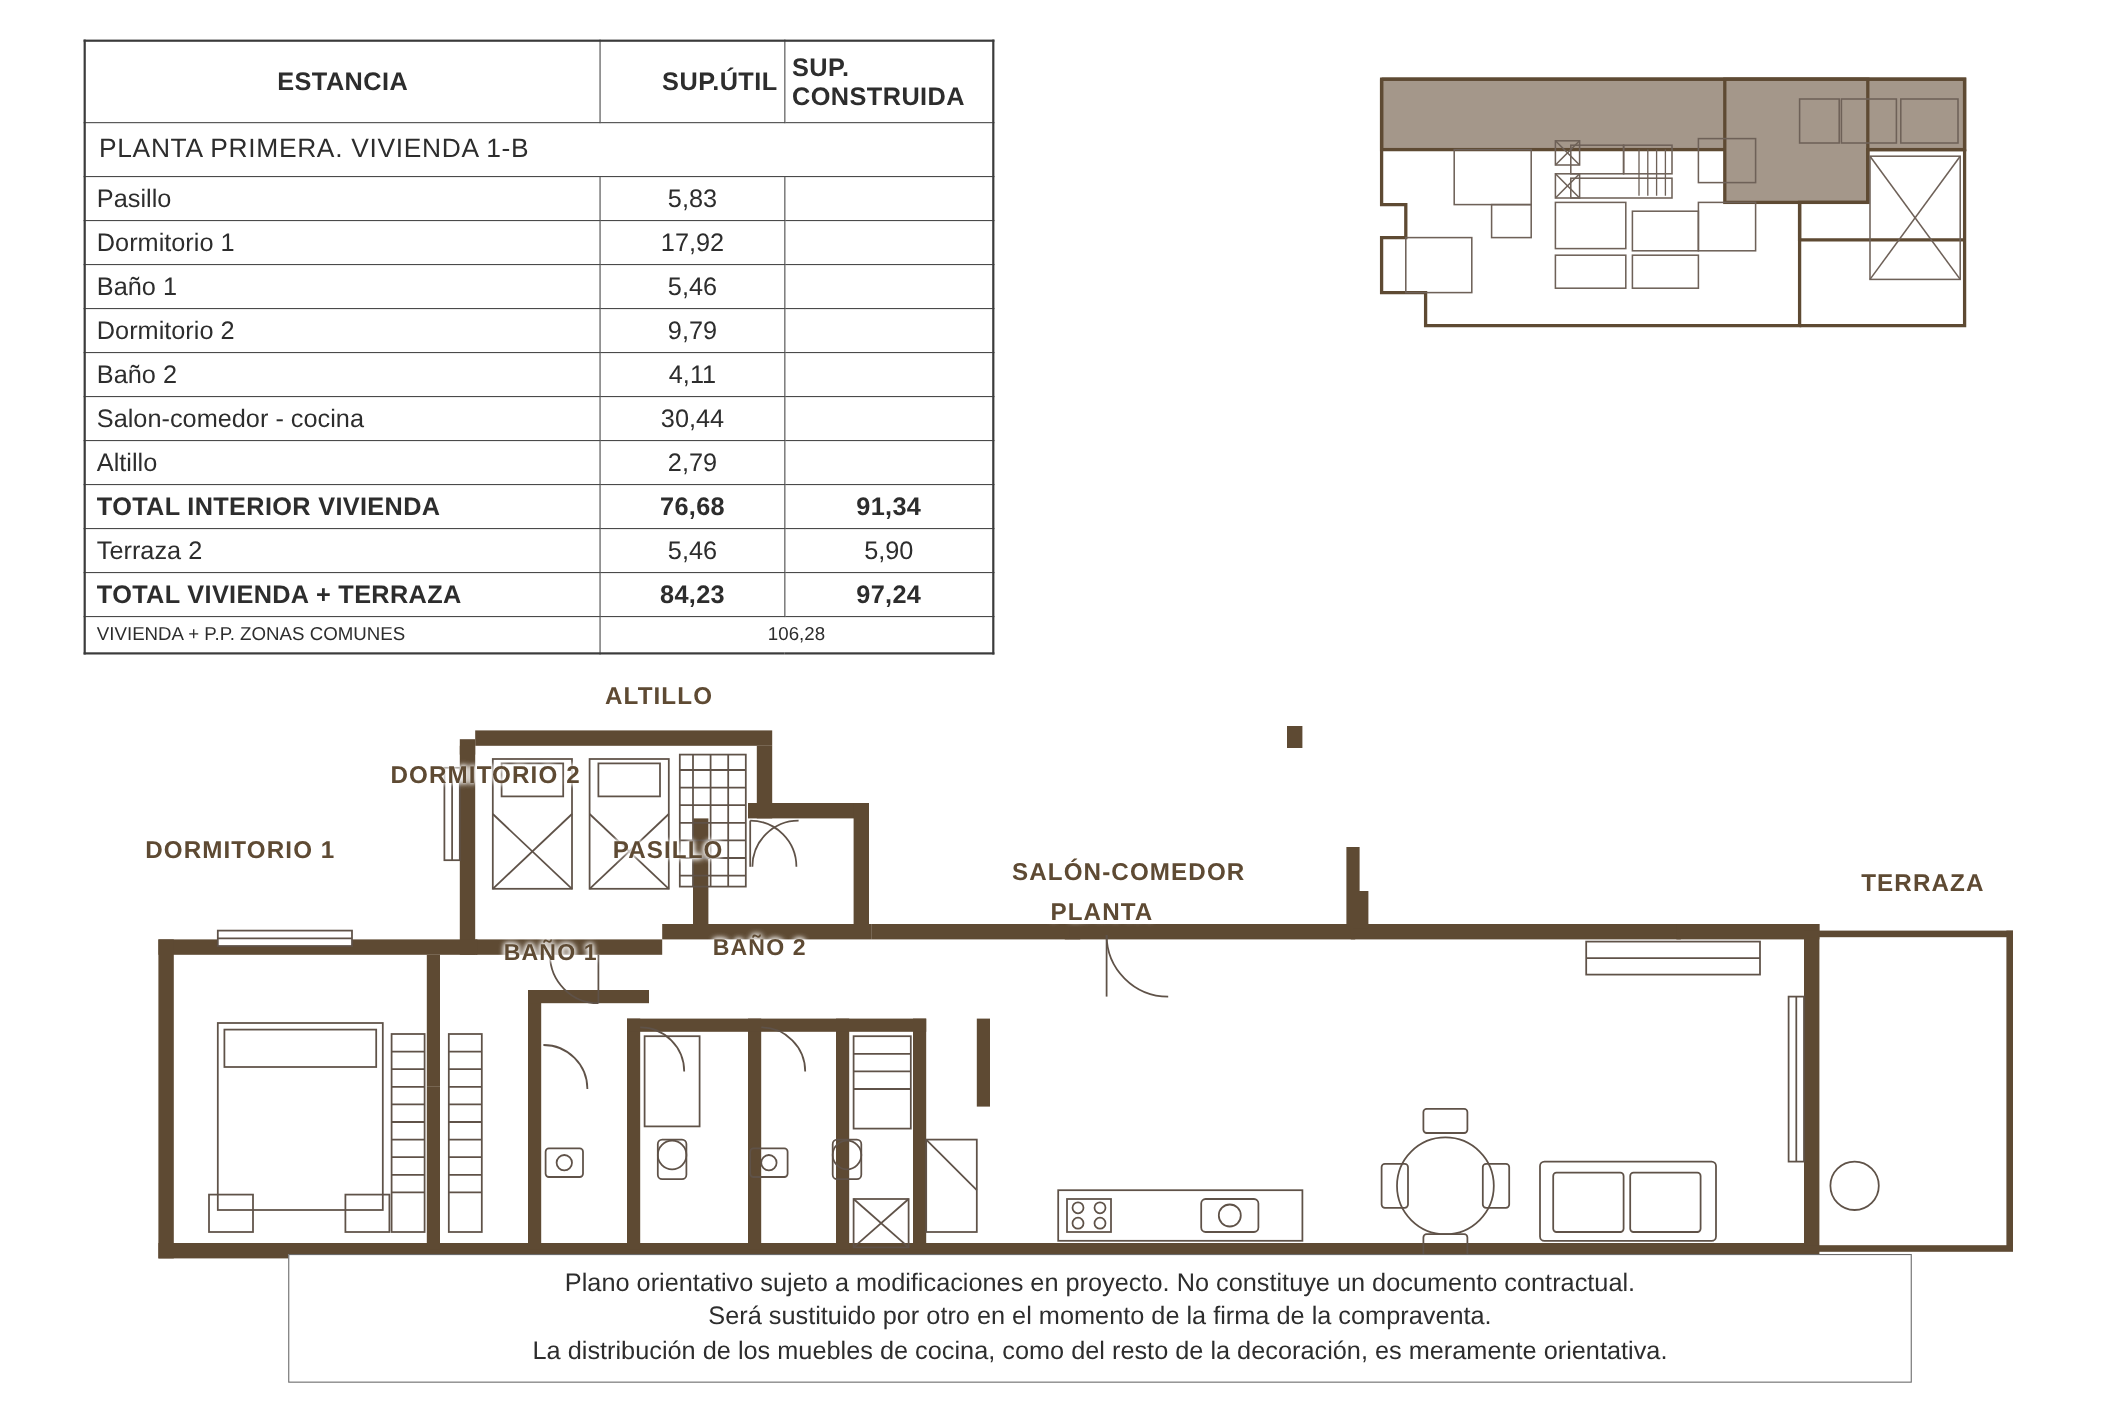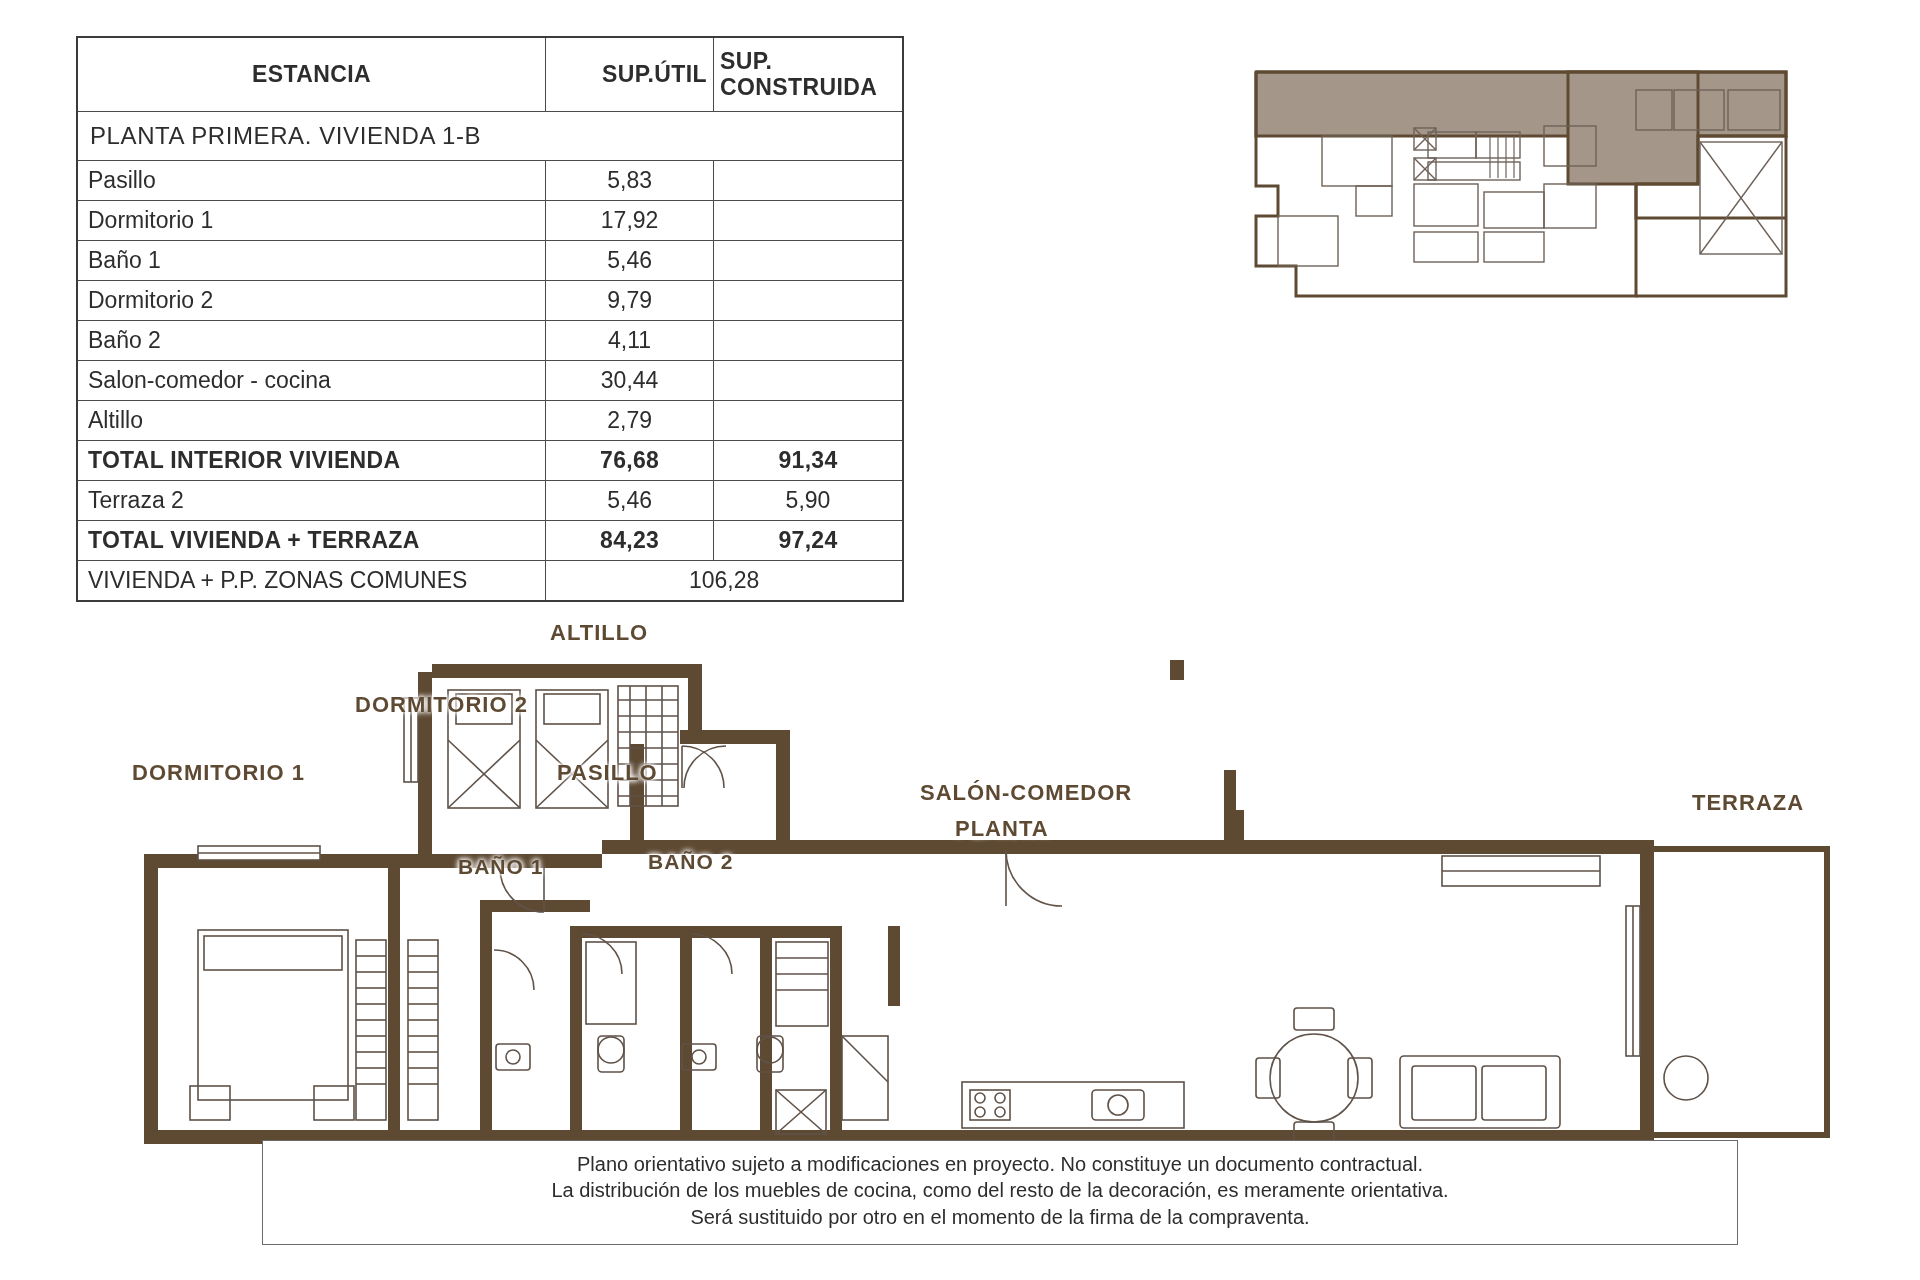--- a/index.html
+++ b/index.html
@@ -55,21 +55,21 @@
   .row-bold td {
     font-weight: bold;
     letter-spacing: .3px;
   }
   .val { text-align: center; }
   .span-val {
     text-align: center;
     font-weight: bold;
     font-size: 25px;
   }
-  .row-last td { font-size: 23px; }
+  .row-last td { font-size: 17px; }
 
   
   .keyplan {
     position: absolute;
     left: 1238px;
     top: 66px;
     width: 566px;
     height: 236px;
   }
 
@@ -102,21 +102,21 @@
     top: 1140px;
     width: 1476px;
     border: 1px solid #6b6b6b;
     background: #fff;
     padding: 10px 16px 14px 16px;
     box-sizing: border-box;
   }
   .disclaimer p {
     margin: 0;
     text-align: center;
-    font-size: 20px;
+    font-size: 23px;
     color: #2d2d2d;
     line-height: 1.32;
     font-family: "Liberation Sans", sans-serif;
   }
 </style>
 </head>
 <body>
 
 <table class="areas-table">
   <thead>
@@ -412,15 +412,15 @@
   <div class="room-label" style="left:487px; top:110px;">PASILLO</div>
   <div class="room-label small" style="left:388px; top:205px;">BAÑO 1</div>
   <div class="room-label small" style="left:578px; top:200px;">BAÑO 2</div>
   <div class="room-label" style="left:850px; top:130px;">SALÓN-COMEDOR</div>
   <div class="room-label" style="left:885px; top:166px;">PLANTA</div>
   <div class="room-label" style="left:1622px; top:140px;">TERRAZA</div>
 </div>
 
 <div class="disclaimer">
   <p>Plano orientativo sujeto a modificaciones en proyecto. No constituye un documento contractual.</p>
+  <p>Será sustituido por otro en el momento de la firma de la compraventa.</p>
   <p>La distribución de los muebles de cocina, como del resto de la decoración, es meramente orientativa.</p>
-  <p>Será sustituido por otro en el momento de la firma de la compraventa.</p>
 </div>
 
 </body></html>

